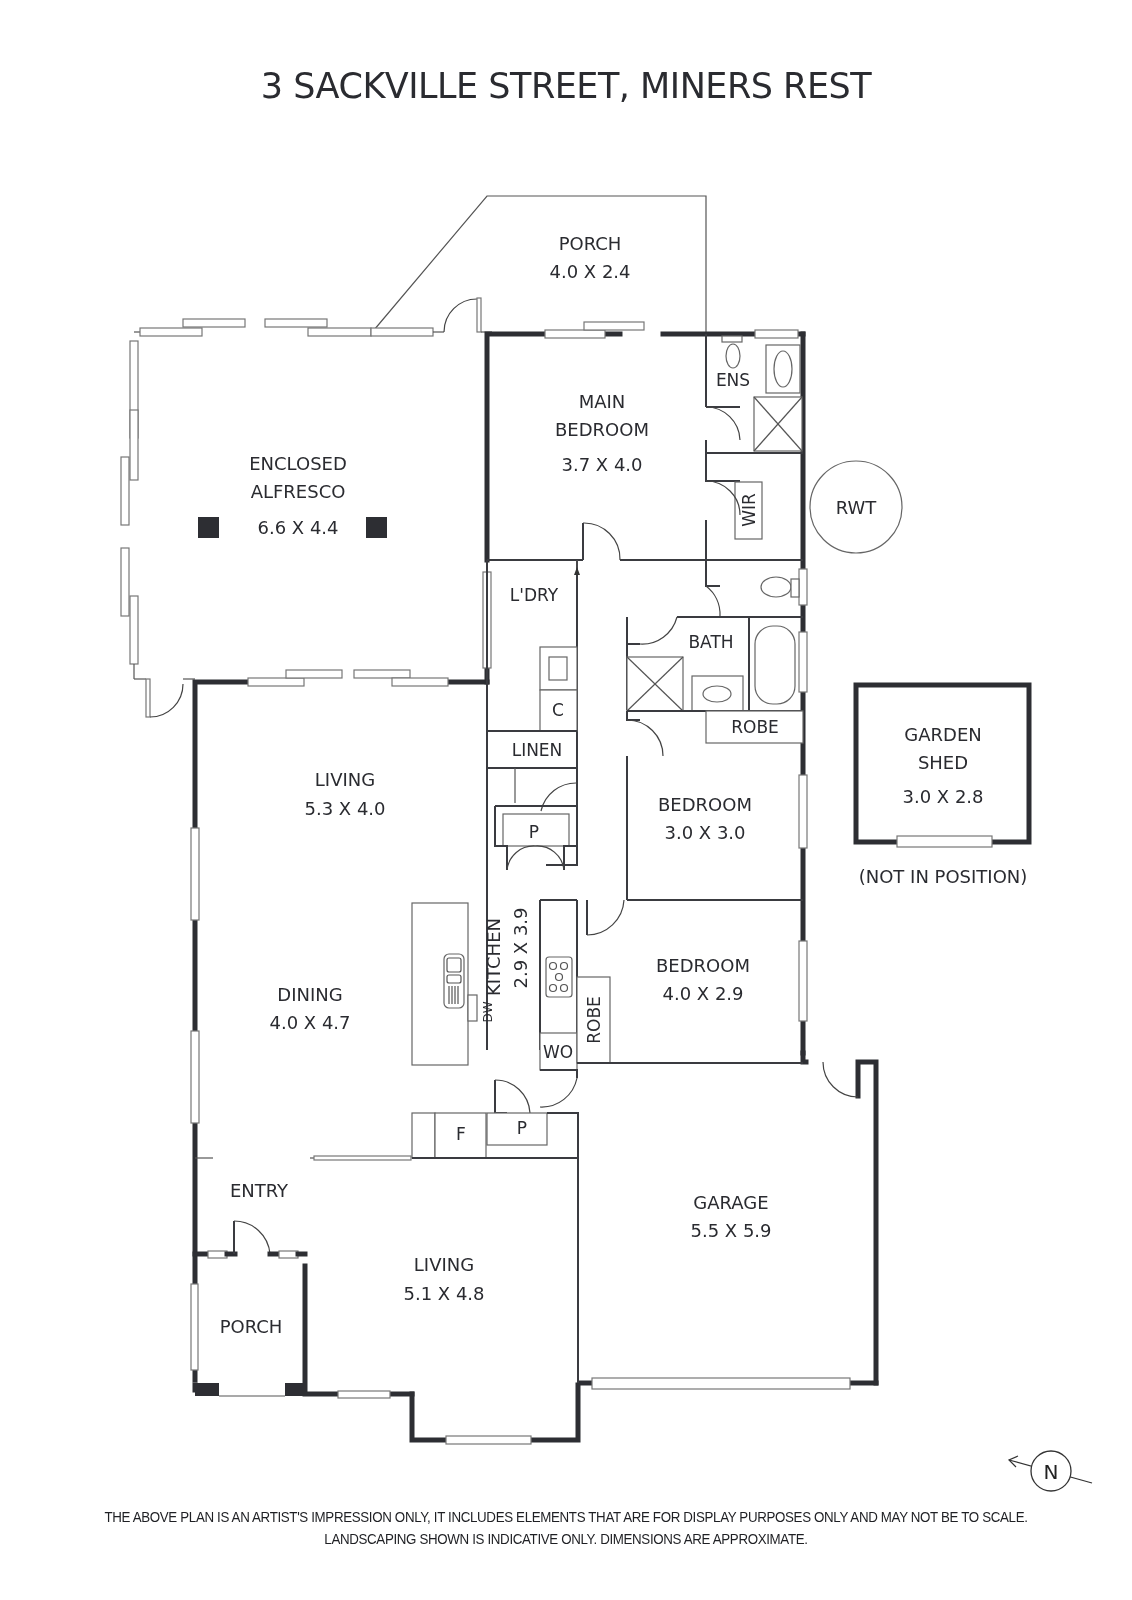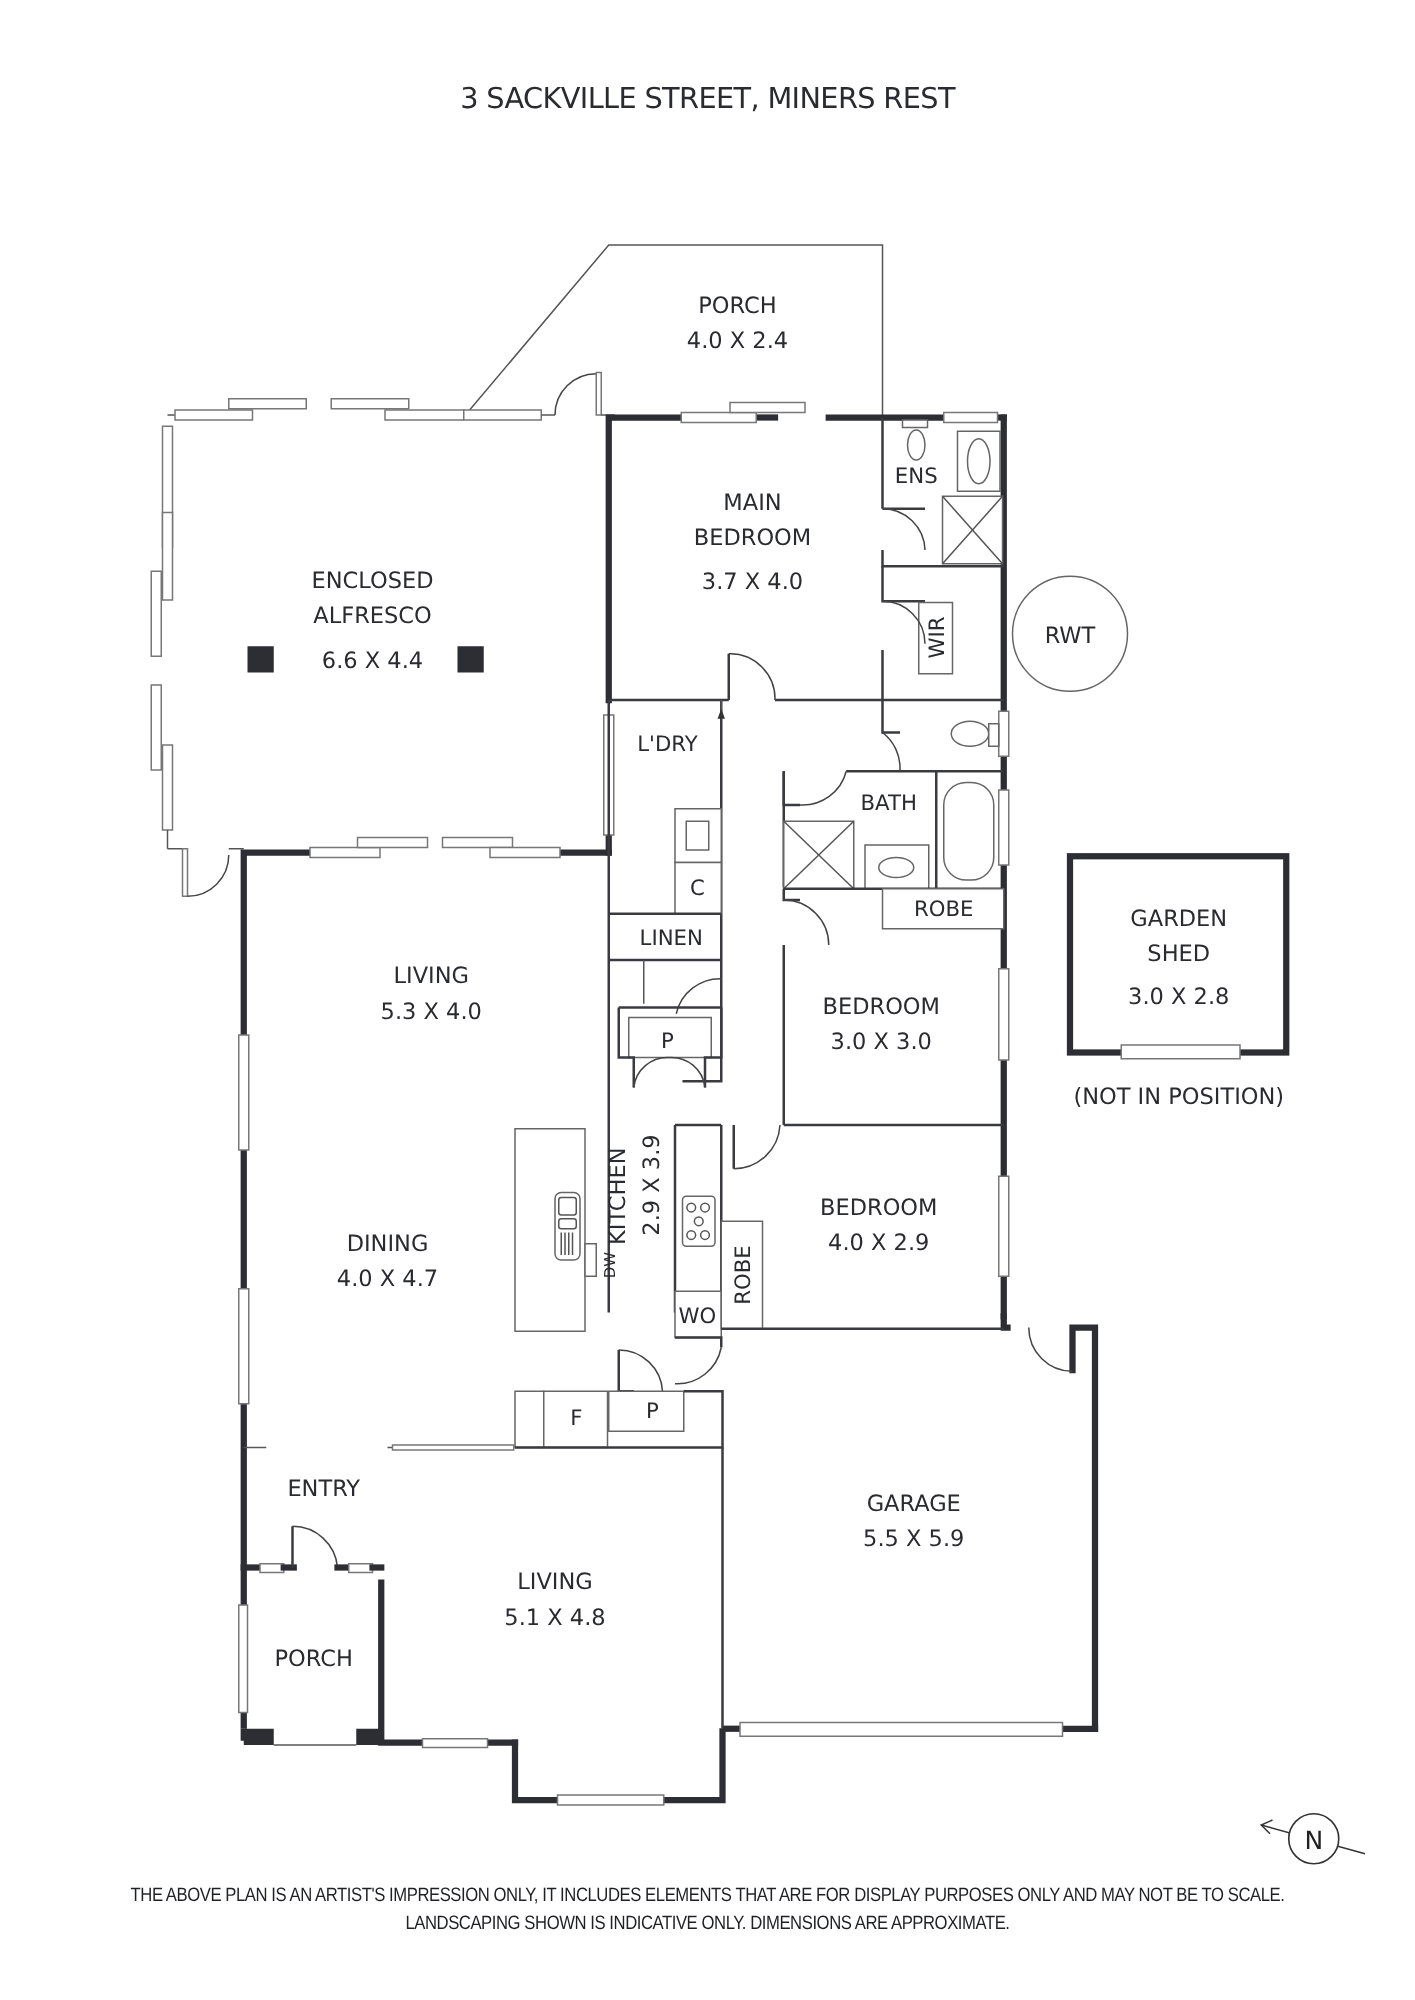--- a/index.html
+++ b/index.html
@@ -1,17 +1,17 @@
 <!DOCTYPE html>
 <html><head>
 <meta charset="utf-8">
 <style>
   html, body { margin: 0; padding: 0; background: #ffffff; }
   body { width: 1132px; height: 1600px; position: relative; overflow: hidden; font-family: "DejaVu Sans", sans-serif; color: #2a2b30; }
-  .title { position: absolute; left: 0; right: 0; top: 66px; text-align: center; font-size: 23px; letter-spacing: -0.5px; color: #2a2b30; font-weight: normal; }
+  .title { position: absolute; left: 0; right: 0; top: 66px; text-align: center; font-size: 35px; letter-spacing: -0.5px; color: #2a2b30; font-weight: normal; }
   svg.plan { position: absolute; left: 0; top: 0; }
   .lbl { font-family: "DejaVu Sans", sans-serif; font-size: 18px; fill: #2a2b30; text-anchor: middle; }
   .lbl-s { font-family: "DejaVu Sans", sans-serif; font-size: 17px; fill: #2a2b30; text-anchor: middle; }
   .wall { stroke: #2d2e33; stroke-width: 5; fill: none; stroke-linecap: square; }
   .iwall { stroke: #3a3b40; stroke-width: 2; fill: none; }
   .thin { stroke: #555; stroke-width: 1.2; fill: none; }
   .win { fill: #fff; stroke: #777; stroke-width: 1.2; }
   .door { stroke: #444; stroke-width: 1.2; fill: none; }
   .fix { stroke: #666; stroke-width: 1.2; fill: #fff; }
   .post { fill: #2d2e33; }

